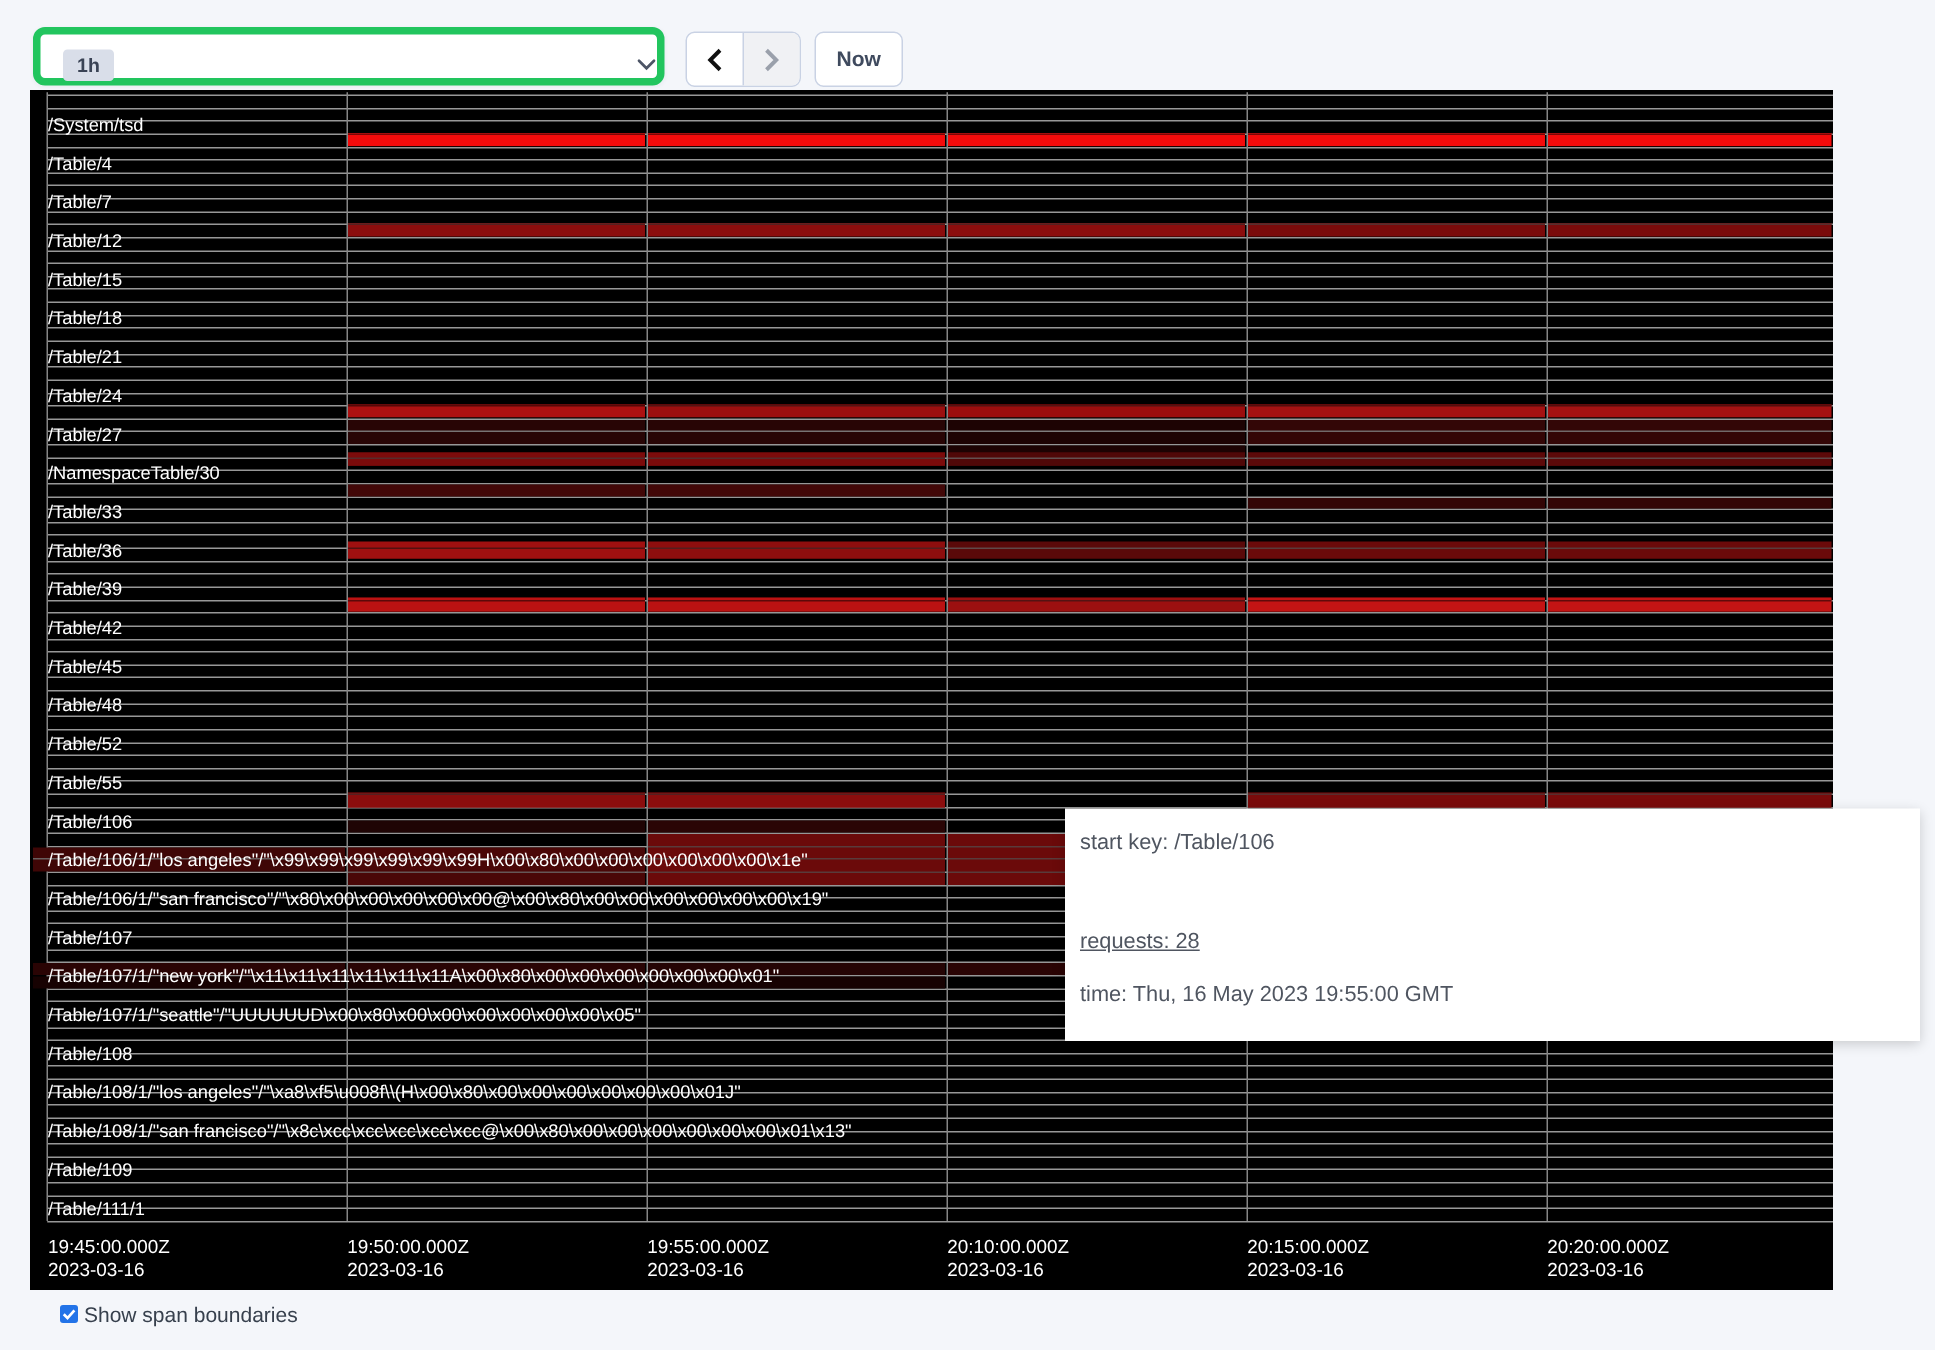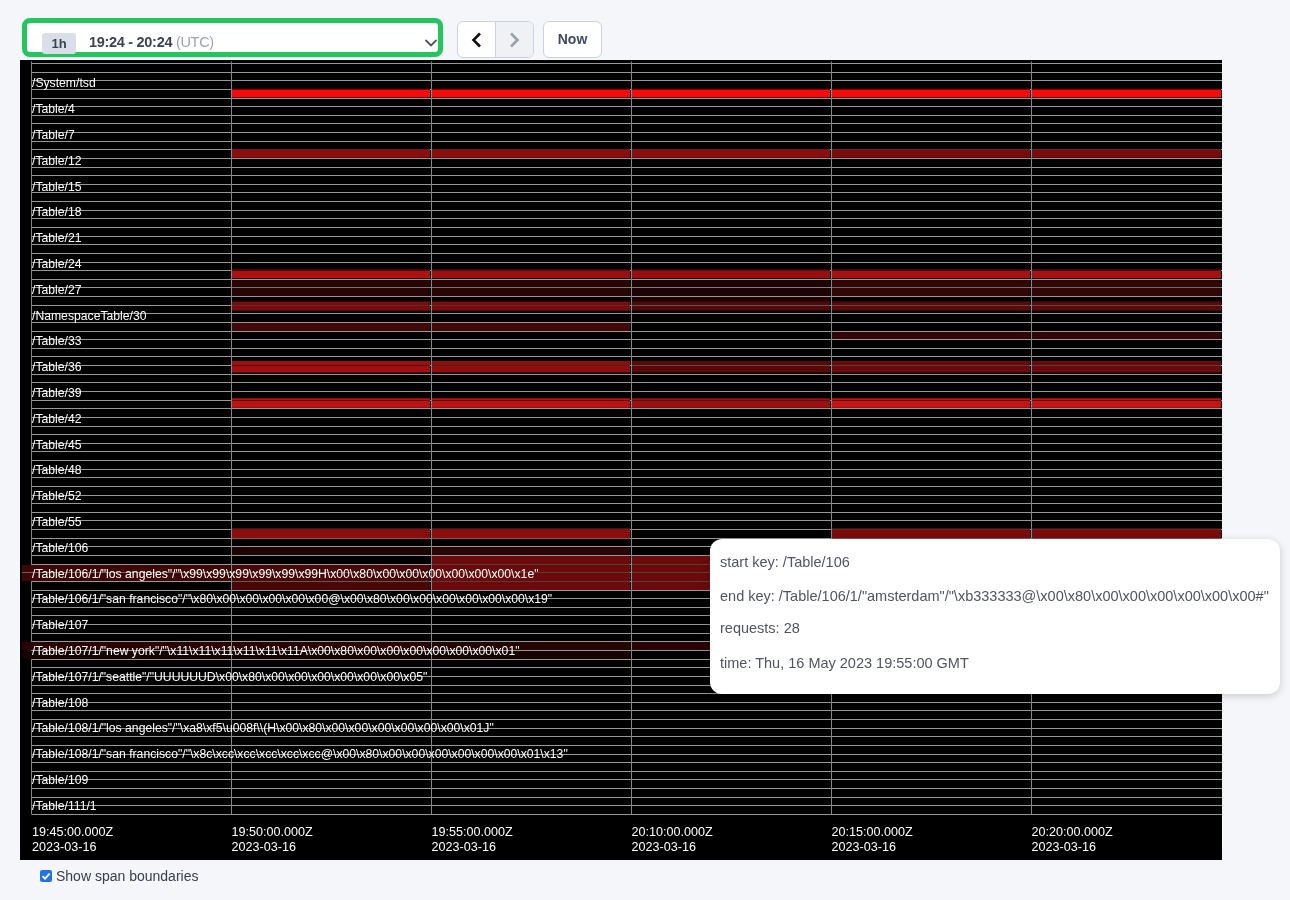--- a/index.html
+++ b/index.html
@@ -1,21 +1,20 @@
 <!DOCTYPE html>
 <html><head><meta charset="utf-8">
 <style>
   * { margin:0; padding:0; box-sizing:border-box; }
   html,body { width:1290px; height:900px; background:#f4f6fa; font-family:"Liberation Sans", sans-serif; overflow:hidden; }
   .abs { position:absolute; }
 </style></head>
 <body>
 <div class="abs" style="left:22px;top:18px;width:421px;height:39px;background:#fff;border:5px solid #22c55e;border-radius:8px;box-shadow:0 1px 3px rgba(40,50,80,.06);">
   <div class="abs" style="left:15px;top:10px;width:34px;height:21px;background:#d9dee9;border-radius:3px;text-align:center;line-height:21px;font-size:13px;font-weight:bold;color:#3a4355;">1h</div>
-  <div class="abs" style="left:62px;top:0;height:39px;line-height:39px;font-size:14.5px;letter-spacing:-0.3px;color:#3a4355;"><b>19:24 - 20:24</b> <span style="color:#9aa3b5;">(UTC)</span></div>
   <svg class="abs" style="left:397px;top:16px;" width="14" height="9" viewBox="0 0 14 9">
       <path d="M2 1.5 L7 6.5 L12 1.5" stroke="#4d5566" stroke-width="1.8" fill="none" stroke-linecap="round"></path>
     </svg>
 </div>
 <div class="abs" style="left:457px;top:21px;width:77px;height:37px;border:1px solid #c9d2e4;border-radius:6px;background:#fff;overflow:hidden;display:flex;">
   <div style="width:38px;height:100%;display:flex;align-items:center;justify-content:center;border-right:1px solid #c9d2e4;">
     <svg width="11" height="16" viewBox="0 0 11 16">
         <path d="M9 1.5 L2.5 8 L9 14.5" stroke="#111" stroke-width="2.6" fill="none"></path>
       </svg>
   </div>
@@ -176,24 +175,23 @@
 <text x="411.5" y="790.8">2023-03-16</text>
 <text x="611.5" y="775.5">20:10:00.000Z</text>
 <text x="611.5" y="790.8">2023-03-16</text>
 <text x="811.5" y="775.5">20:15:00.000Z</text>
 <text x="811.5" y="790.8">2023-03-16</text>
 <text x="1011.5" y="775.5">20:20:00.000Z</text>
 <text x="1011.5" y="790.8">2023-03-16</text>
 </g>
 </svg>
 
-<div class="abs" style="left:710px;top:539px;width:570px;height:155px;background:#fff;border-radius:12px;box-shadow:0 2px 8px rgba(0,0,0,.18);font-size:14.5px;color:#4f5560;">
+<div class="abs" style="left:710px;top:539px;width:570px;height:155px;background:#fff;border-radius:0;box-shadow:0 2px 8px rgba(0,0,0,.18);font-size:14.5px;color:#4f5560;">
   <div class="abs" style="left:10px;top:15px;">start key: /Table/106</div>
-  <div class="abs" style="left:10px;top:49px;white-space:nowrap;">end key: /Table/106/1/"amsterdam"/"\xb333333@\x00\x80\x00\x00\x00\x00\x00\x00#"</div>
-  <div class="abs" style="left:10px;top:81px;">requests: 28</div>
+  <div class="abs" style="left:10px;top:81px;text-decoration:underline;">requests: 28</div>
   <div class="abs" style="left:10px;top:116px;">time: Thu, 16 May 2023 19:55:00 GMT</div>
 </div>
 
 <div class="abs" style="left:21px;top:868px;display:flex;align-items:center;padding-left:19px;">
   <svg width="12" height="12" viewBox="0 0 12 12">
       <rect x="0" y="0" width="12" height="12" rx="2" fill="#2273e8"></rect>
       <path d="M2.5 6.2 L5 8.7 L9.6 3.6" stroke="#fff" stroke-width="1.8" fill="none"></path>
     </svg>
   <span style="margin-left:4px;font-size:14px;color:#37404d;">Show span boundaries</span>
 </div>

